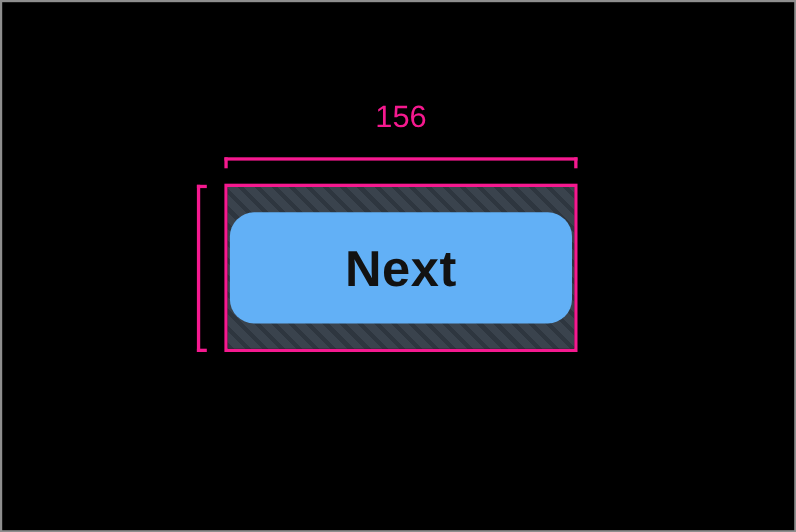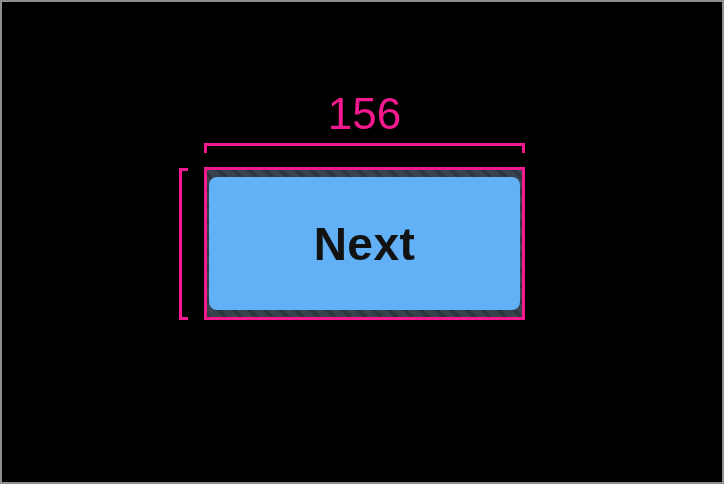--- a/index.html
+++ b/index.html
@@ -18,21 +18,21 @@
     overflow: hidden;
   }
 
   
   .dim-width-label {
     position: absolute;
     left: 202px;
     top: 89px;
     width: 321px;
     text-align: center;
-    font-size: 44px;
+    font-size: 28px;
     line-height: 1.05;
     font-weight: 400;
     color: var(--pink, #f5198f);
   }
   .dim-width-line {
     position: absolute;
     left: 202px;
     top: 141px;
     width: 321px;
     height: 10px;
@@ -87,24 +87,24 @@
       var(--hatch-bg, #3a434d) 11px
     );
     display: flex;
     align-items: center;
     justify-content: center;
   }
 
   
   .next-btn {
     width: 311px;
-    height: 133px;
+    height: 101px;
     border: none;
     outline: none;
-    border-radius: 8px;
+    border-radius: 22px;
     background: var(--blue, #62b0f6);
     color: var(--btn-text, #121212);
     font-family: "Liberation Sans", sans-serif;
     font-size: 46px;
     font-weight: 600;
     letter-spacing: 0.5px;
     display: flex;
     align-items: center;
     justify-content: center;
     cursor: pointer;

